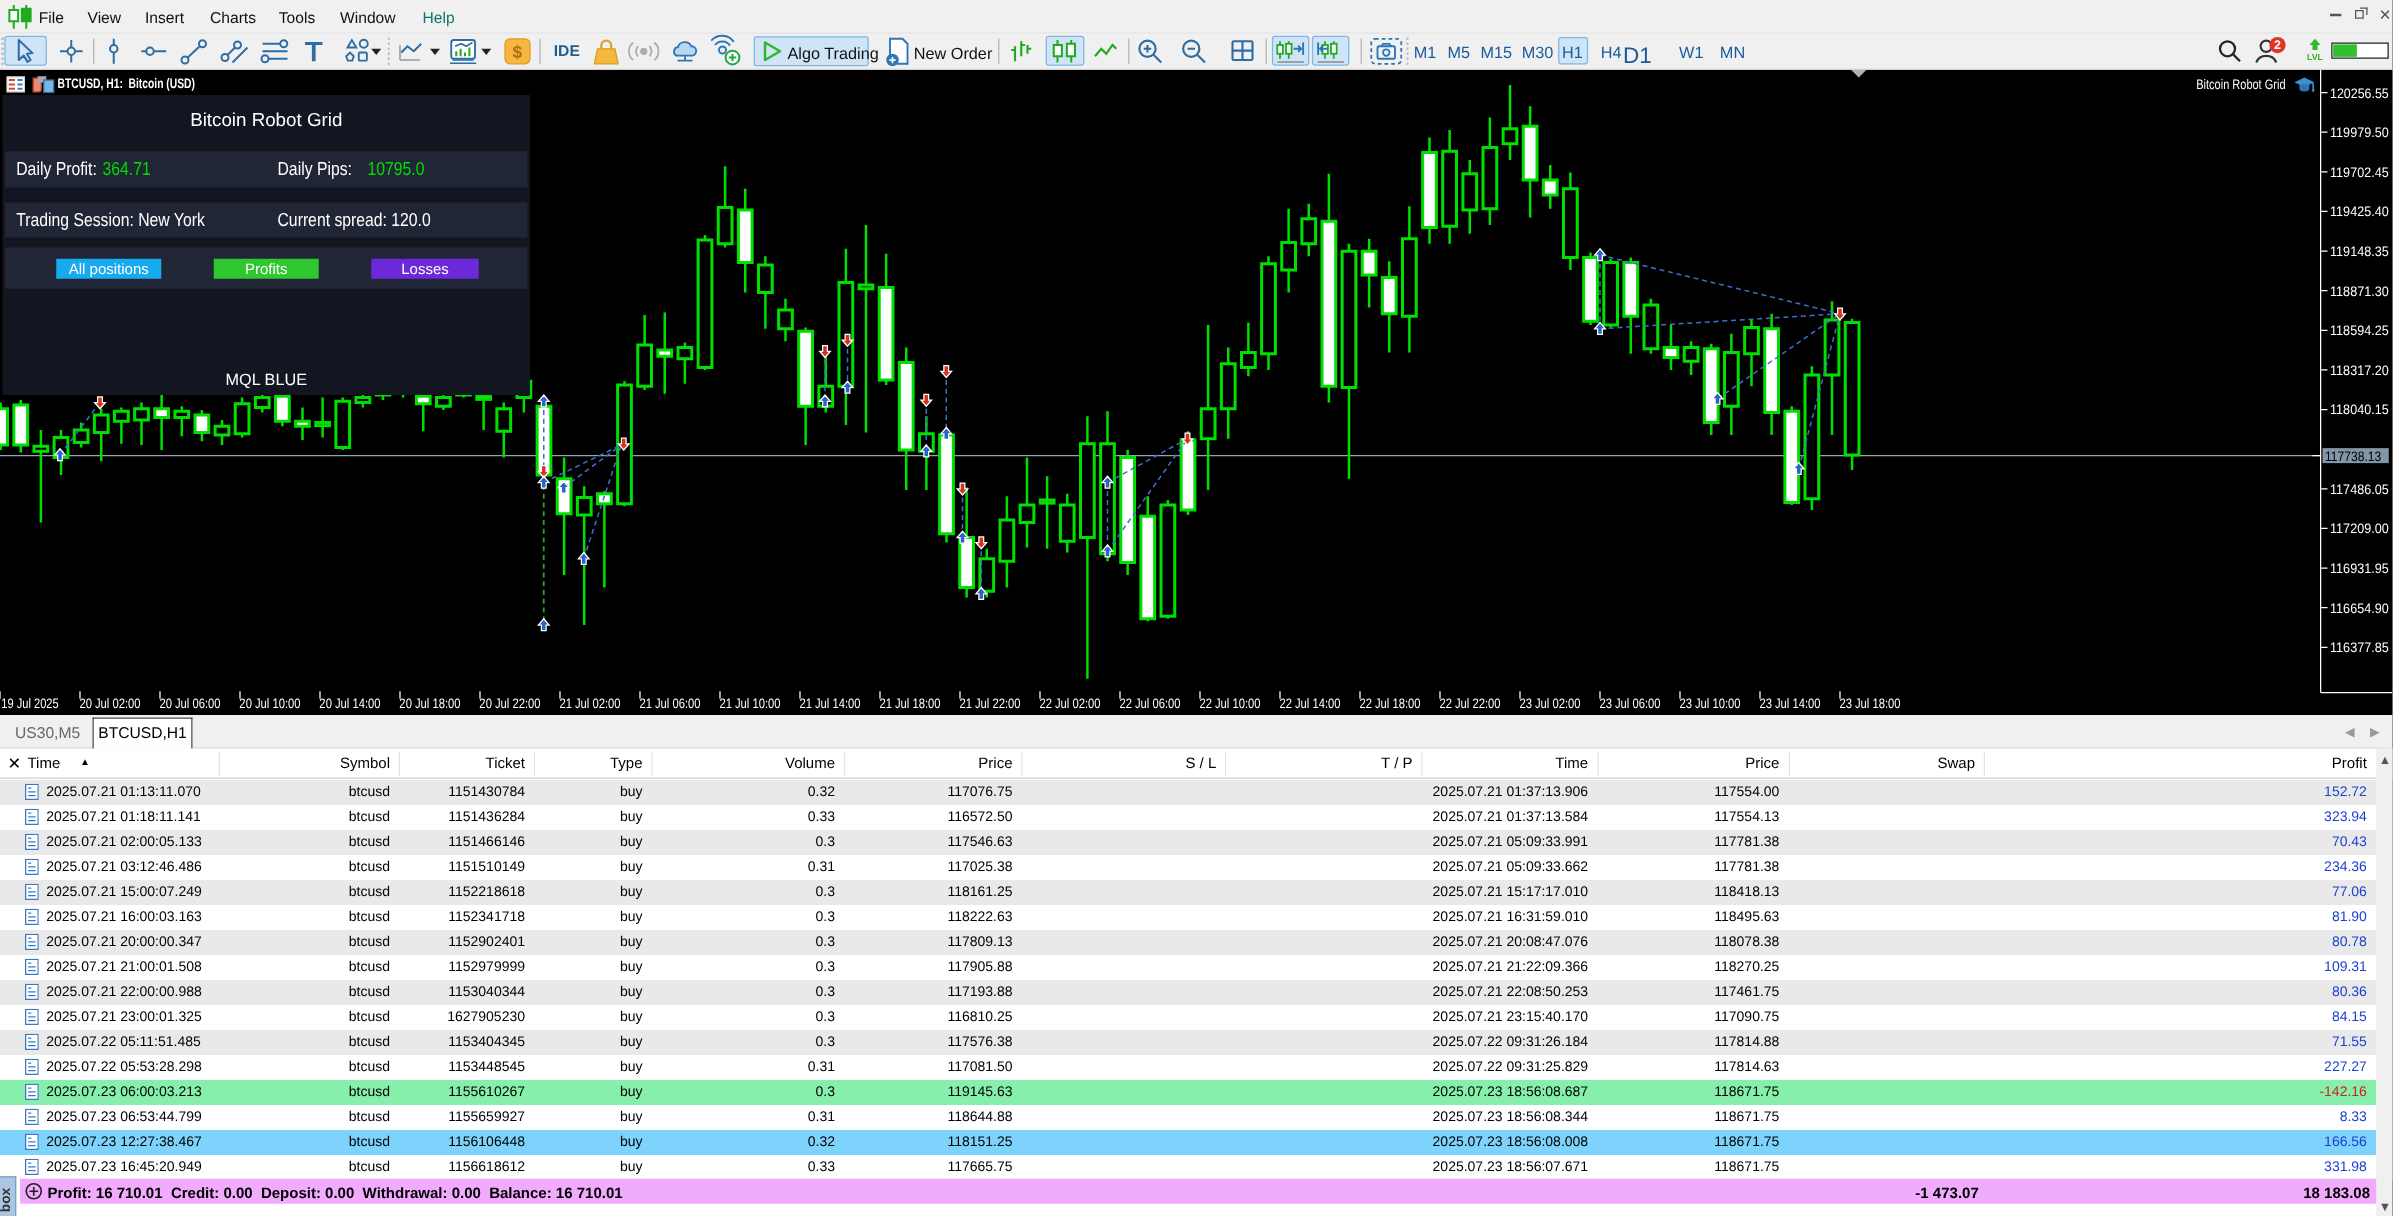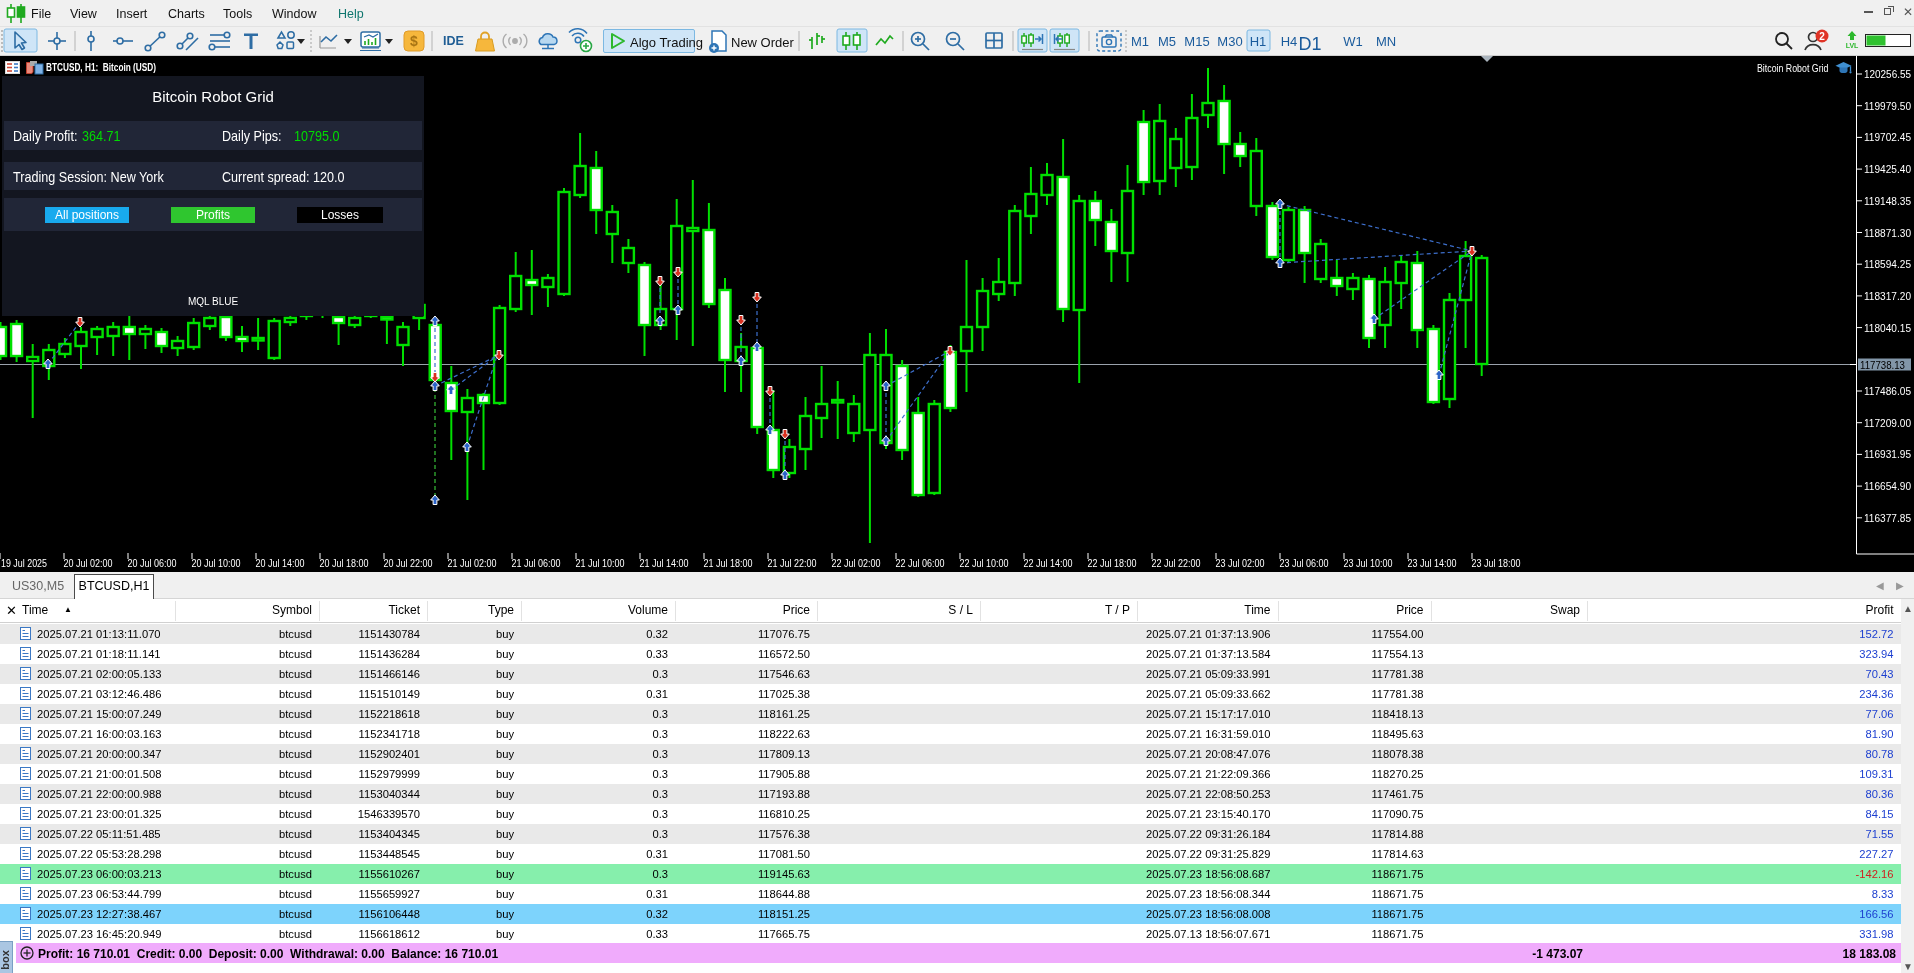--- a/index.html
+++ b/index.html
@@ -521,22 +521,22 @@
  <div style="position:absolute;left:2px;top:86px;width:418px;height:28px;background:#212637"></div>
  <div style="position:absolute;left:2px;top:122px;width:418px;height:33px;background:#212637"></div>
  <div style="position:absolute;left:11px;top:51px;font-size:15px;color:#fff;transform:scaleX(0.84);transform-origin:0 0;white-space:nowrap">Daily Profit:</div>
  <div style="position:absolute;left:80px;top:51px;font-size:15px;color:#00dc00;transform:scaleX(0.84);transform-origin:0 0">364.71</div>
  <div style="position:absolute;left:220px;top:51px;font-size:15px;color:#fff;transform:scaleX(0.84);transform-origin:0 0;white-space:nowrap">Daily Pips:</div>
  <div style="position:absolute;left:292px;top:51px;font-size:15px;color:#00dc00;transform:scaleX(0.84);transform-origin:0 0">10795.0</div>
  <div style="position:absolute;left:11px;top:92px;font-size:15px;color:#fff;transform:scaleX(0.84);transform-origin:0 0;white-space:nowrap">Trading Session: New York</div>
  <div style="position:absolute;left:220px;top:92px;font-size:15px;color:#fff;transform:scaleX(0.84);transform-origin:0 0;white-space:nowrap">Current spread: 120.0</div>
  <div style="position:absolute;left:43px;top:131px;width:84px;height:16px;background:#18aaee;color:#fff;font-size:12px;text-align:center;line-height:16px">All positions</div>
  <div style="position:absolute;left:169px;top:131px;width:84px;height:16px;background:#2fc62f;color:#fff;font-size:12px;text-align:center;line-height:16px">Profits</div>
- <div style="position:absolute;left:295px;top:131px;width:86px;height:16px;background:#000000;color:#fff;font-size:12px;text-align:center;line-height:16px">Losses</div>
- <div style="position:absolute;left:0;top:220px;width:100%;text-align:center;font-size:10px;color:#fff">MQL BLUE</div>
+ <div style="position:absolute;left:295px;top:131px;width:86px;height:16px;background:#6d28d9;color:#fff;font-size:12px;text-align:center;line-height:16px">Losses</div>
+ <div style="position:absolute;left:0;top:220px;width:100%;text-align:center;font-size:13px;color:#fff">MQL BLUE</div>
 </div>
 <svg width="44" height="16" style="position:absolute;left:5px;top:60px">
     <rect x="0.5" y="1.5" width="14" height="12" fill="#fff" stroke="#d8d8d8"></rect>
     <g stroke="#d04a38" stroke-width="1.6">
       <line x1="2" y1="4" x2="7" y2="4"></line>
       <line x1="2" y1="7.5" x2="7" y2="7.5"></line>
       <line x1="2" y1="11" x2="7" y2="11"></line>
     </g>
     <g stroke="#3b78c4" stroke-width="1.6">
       <line x1="9" y1="4" x2="13" y2="4"></line>
@@ -744,21 +744,21 @@
     </div>
     <div style="position:absolute;left:0;top:204.5px;width:1901px;height:20px;background:#ffffff">
       <svg width="11" height="13" style="position:absolute;left:20px;top:3.5px">
         <rect x="0.5" y="0.5" width="10" height="12" fill="#fff" stroke="#3b78c4"></rect>
         <line x1="2.5" y1="3.5" x2="5" y2="3.5" stroke="#3b78c4"></line>
         <line x1="2.5" y1="6.5" x2="8.5" y2="6.5" stroke="#3b78c4"></line>
         <line x1="2.5" y1="9.5" x2="8.5" y2="9.5" stroke="#3b78c4"></line>
       </svg>
       <div style="position:absolute;left:37px;top:0;height:20px;line-height:20px;font-size:11.2px;color:#000">2025.07.21 23:00:01.325</div>
       <div style="position:absolute;left:242px;width:70px;top:0;height:20px;line-height:20px;text-align:right;font-size:11.2px;color:#000;font-weight:normal">btcusd</div>
-      <div style="position:absolute;left:330px;width:90px;top:0;height:20px;line-height:20px;text-align:right;font-size:11.2px;color:#000;font-weight:normal">1546339570</div>
+      <div style="position:absolute;left:330px;width:90px;top:0;height:20px;line-height:20px;text-align:right;font-size:11.2px;color:#000;font-weight:normal">1627905230</div>
       <div style="position:absolute;left:464px;width:50px;top:0;height:20px;line-height:20px;text-align:right;font-size:11.2px;color:#000;font-weight:normal">buy</div>
       <div style="position:absolute;left:608px;width:60px;top:0;height:20px;line-height:20px;text-align:right;font-size:11.2px;color:#000;font-weight:normal">0.3</div>
       <div style="position:absolute;left:730px;width:80px;top:0;height:20px;line-height:20px;text-align:right;font-size:11.2px;color:#000;font-weight:normal">116810.25</div>
       <div style="position:absolute;left:1110.5px;width:160px;top:0;height:20px;line-height:20px;text-align:right;font-size:11.2px;color:#000;font-weight:normal">2025.07.21 23:15:40.170</div>
       <div style="position:absolute;left:1333.5px;width:90px;top:0;height:20px;line-height:20px;text-align:right;font-size:11.2px;color:#000;font-weight:normal">117090.75</div>
       <div style="position:absolute;left:1803.5px;width:90px;top:0;height:20px;line-height:20px;text-align:right;font-size:11.2px;color:#1c3fd0;font-weight:normal">84.15</div>
     </div>
     <div style="position:absolute;left:0;top:224.5px;width:1901px;height:20px;background:#e9e9e9">
       <svg width="11" height="13" style="position:absolute;left:20px;top:3.5px">
         <rect x="0.5" y="0.5" width="10" height="12" fill="#fff" stroke="#3b78c4"></rect>
@@ -850,21 +850,21 @@
         <line x1="2.5" y1="3.5" x2="5" y2="3.5" stroke="#3b78c4"></line>
         <line x1="2.5" y1="6.5" x2="8.5" y2="6.5" stroke="#3b78c4"></line>
         <line x1="2.5" y1="9.5" x2="8.5" y2="9.5" stroke="#3b78c4"></line>
       </svg>
       <div style="position:absolute;left:37px;top:0;height:20px;line-height:20px;font-size:11.2px;color:#000">2025.07.23 16:45:20.949</div>
       <div style="position:absolute;left:242px;width:70px;top:0;height:20px;line-height:20px;text-align:right;font-size:11.2px;color:#000;font-weight:normal">btcusd</div>
       <div style="position:absolute;left:330px;width:90px;top:0;height:20px;line-height:20px;text-align:right;font-size:11.2px;color:#000;font-weight:normal">1156618612</div>
       <div style="position:absolute;left:464px;width:50px;top:0;height:20px;line-height:20px;text-align:right;font-size:11.2px;color:#000;font-weight:normal">buy</div>
       <div style="position:absolute;left:608px;width:60px;top:0;height:20px;line-height:20px;text-align:right;font-size:11.2px;color:#000;font-weight:normal">0.33</div>
       <div style="position:absolute;left:730px;width:80px;top:0;height:20px;line-height:20px;text-align:right;font-size:11.2px;color:#000;font-weight:normal">117665.75</div>
-      <div style="position:absolute;left:1110.5px;width:160px;top:0;height:20px;line-height:20px;text-align:right;font-size:11.2px;color:#000;font-weight:normal">2025.07.13 18:56:07.671</div>
+      <div style="position:absolute;left:1110.5px;width:160px;top:0;height:20px;line-height:20px;text-align:right;font-size:11.2px;color:#000;font-weight:normal">2025.07.23 18:56:07.671</div>
       <div style="position:absolute;left:1333.5px;width:90px;top:0;height:20px;line-height:20px;text-align:right;font-size:11.2px;color:#000;font-weight:normal">118671.75</div>
       <div style="position:absolute;left:1803.5px;width:90px;top:0;height:20px;line-height:20px;text-align:right;font-size:11.2px;color:#1c3fd0;font-weight:normal">331.98</div>
     </div>
   </div>
 <div style="position:absolute;left:1901px;top:599px;width:13px;height:374px;background:#f0f0f0">
     <div style="position:absolute;left:2px;top:4px;font-size:10px;color:#555">▲</div>
     <div style="position:absolute;left:2px;top:362px;font-size:10px;color:#555">▼</div>
   </div>
 <div style="position:absolute;left:16px;top:943px;width:1885px;height:20px;background:#f0abfc;font-size:12px;font-weight:bold;color:#000">
     <svg width="14" height="14" style="position:absolute;left:4px;top:3px">

